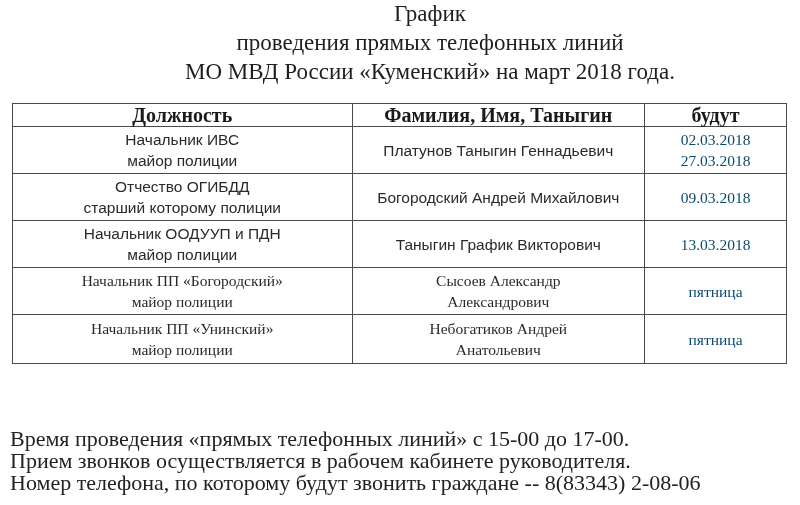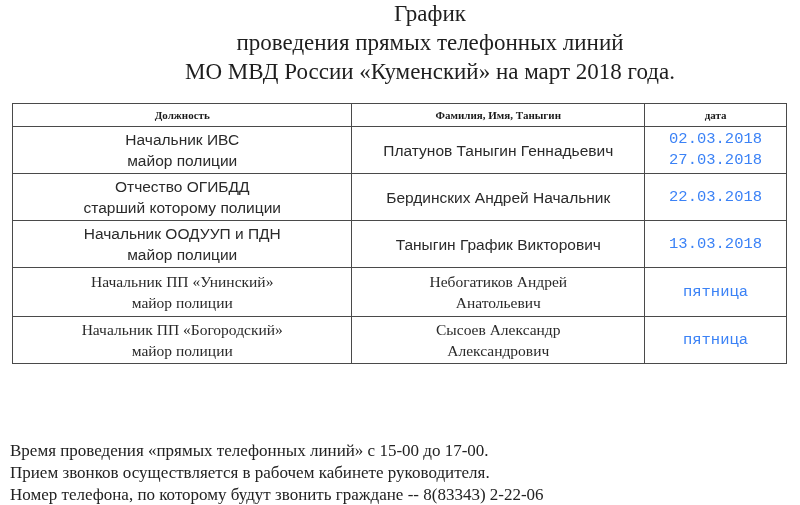--- a/index.html
+++ b/index.html
@@ -19,53 +19,53 @@
   table.schedule {
     position: absolute; left: 12px; top: 103px;
     width: 775px; border-collapse: collapse;
     font-family: "Liberation Sans", sans-serif; color: #2a2a2a;
   }
   table.schedule td, table.schedule th {
     border: 1px solid #4a4a4a; text-align: center; vertical-align: middle;
     padding: 0 4px; font-size: 15.5px; line-height: 21px;
   }
   table.schedule th {
-    font-family: "Liberation Serif", serif; font-weight: bold; font-size: 11px;
+    font-family: "Liberation Serif", serif; font-weight: bold; font-size: 20px;
     height: 22px; color: #1a1a1a;
   }
   col.c1 { width: 340px; } col.c2 { width: 293px; } col.c3 { width: 142px; }
   tr.r { height: 47px; }
   tr.r.tall { height: 49px; }
-  td.date { font-family: Liberation Mono, monospace; font-size: 16.5px; color: #3b82f6; }
+  td.date { font-family: Liberation Serif, serif; font-size: 16.5px; color: #0c4a6e; }
   td.serif { font-family: "Liberation Serif", serif; font-size: 16px; }
   .line { display: block; }
   .notes {
-    position: absolute; left: 10px; top: 440px;
-    font-family: "Liberation Serif", serif; font-size: 17px; line-height: 22px; color: #222;
+    position: absolute; left: 10px; top: 428px;
+    font-family: "Liberation Serif", serif; font-size: 22px; line-height: 22px; color: #222;
   }
   .notes div { white-space: nowrap; }
 </style>
 </head>
 <body>
 
 <div id="t1" class="title">График</div>
 <div id="t2" class="title">проведения прямых телефонных линий</div>
 <div id="t3" class="title">МО МВД России «Куменский» на март 2018 года.</div>
 
 <table class="schedule">
   <colgroup>
       <col class="c1">
       <col class="c2">
       <col class="c3">
     </colgroup>
   <thead>
     <tr>
       <th>Должность</th>
       <th>Фамилия, Имя, Таныгин</th>
-      <th>дата</th>
+      <th>будут</th>
     </tr>
   </thead>
   <tbody>
     <tr class="r">
       <td>
         <span class="line">Начальник ИВС</span>
         <span class="line">майор полиции</span>
       </td>
       <td>
         <span class="line">Платунов Таныгин Геннадьевич</span>
@@ -74,64 +74,64 @@
         <span class="line">02.03.2018</span>
         <span class="line">27.03.2018</span>
       </td>
     </tr>
     <tr class="r">
       <td>
         <span class="line">Отчество ОГИБДД</span>
         <span class="line">старший которому полиции</span>
       </td>
       <td>
-        <span class="line">Бердинских Андрей Начальник</span>
+        <span class="line">Богородский Андрей Михайлович</span>
       </td>
       <td class="date">
-        <span class="line">22.03.2018</span>
+        <span class="line">09.03.2018</span>
       </td>
     </tr>
     <tr class="r">
       <td>
         <span class="line">Начальник ООДУУП и ПДН</span>
         <span class="line">майор полиции</span>
       </td>
       <td>
         <span class="line">Таныгин График Викторович</span>
       </td>
       <td class="date">
         <span class="line">13.03.2018</span>
+      </td>
+    </tr>
+    <tr class="r">
+      <td class="serif">
+        <span class="line">Начальник ПП «Богородский»</span>
+        <span class="line">майор полиции</span>
+      </td>
+      <td class="serif">
+        <span class="line">Сысоев Александр</span>
+        <span class="line">Александрович</span>
+      </td>
+      <td class="date">
+        <span class="line">пятница</span>
       </td>
     </tr>
     <tr class="r tall">
       <td class="serif">
         <span class="line">Начальник ПП «Унинский»</span>
         <span class="line">майор полиции</span>
       </td>
       <td class="serif">
         <span class="line">Небогатиков Андрей</span>
         <span class="line">Анатольевич</span>
       </td>
       <td class="date">
         <span class="line">пятница</span>
       </td>
     </tr>
-    <tr class="r">
-      <td class="serif">
-        <span class="line">Начальник ПП «Богородский»</span>
-        <span class="line">майор полиции</span>
-      </td>
-      <td class="serif">
-        <span class="line">Сысоев Александр</span>
-        <span class="line">Александрович</span>
-      </td>
-      <td class="date">
-        <span class="line">пятница</span>
-      </td>
-    </tr>
   </tbody>
 </table>
 
 <div class="notes">
   <div>Время проведения «прямых телефонных линий» с 15-00 до 17-00.</div>
   <div>Прием звонков осуществляется в рабочем кабинете руководителя.</div>
-  <div>Номер телефона, по которому будут звонить граждане -- 8(83343) 2-22-06</div>
+  <div>Номер телефона, по которому будут звонить граждане -- 8(83343) 2-08-06</div>
 </div>
 
 </body></html>

